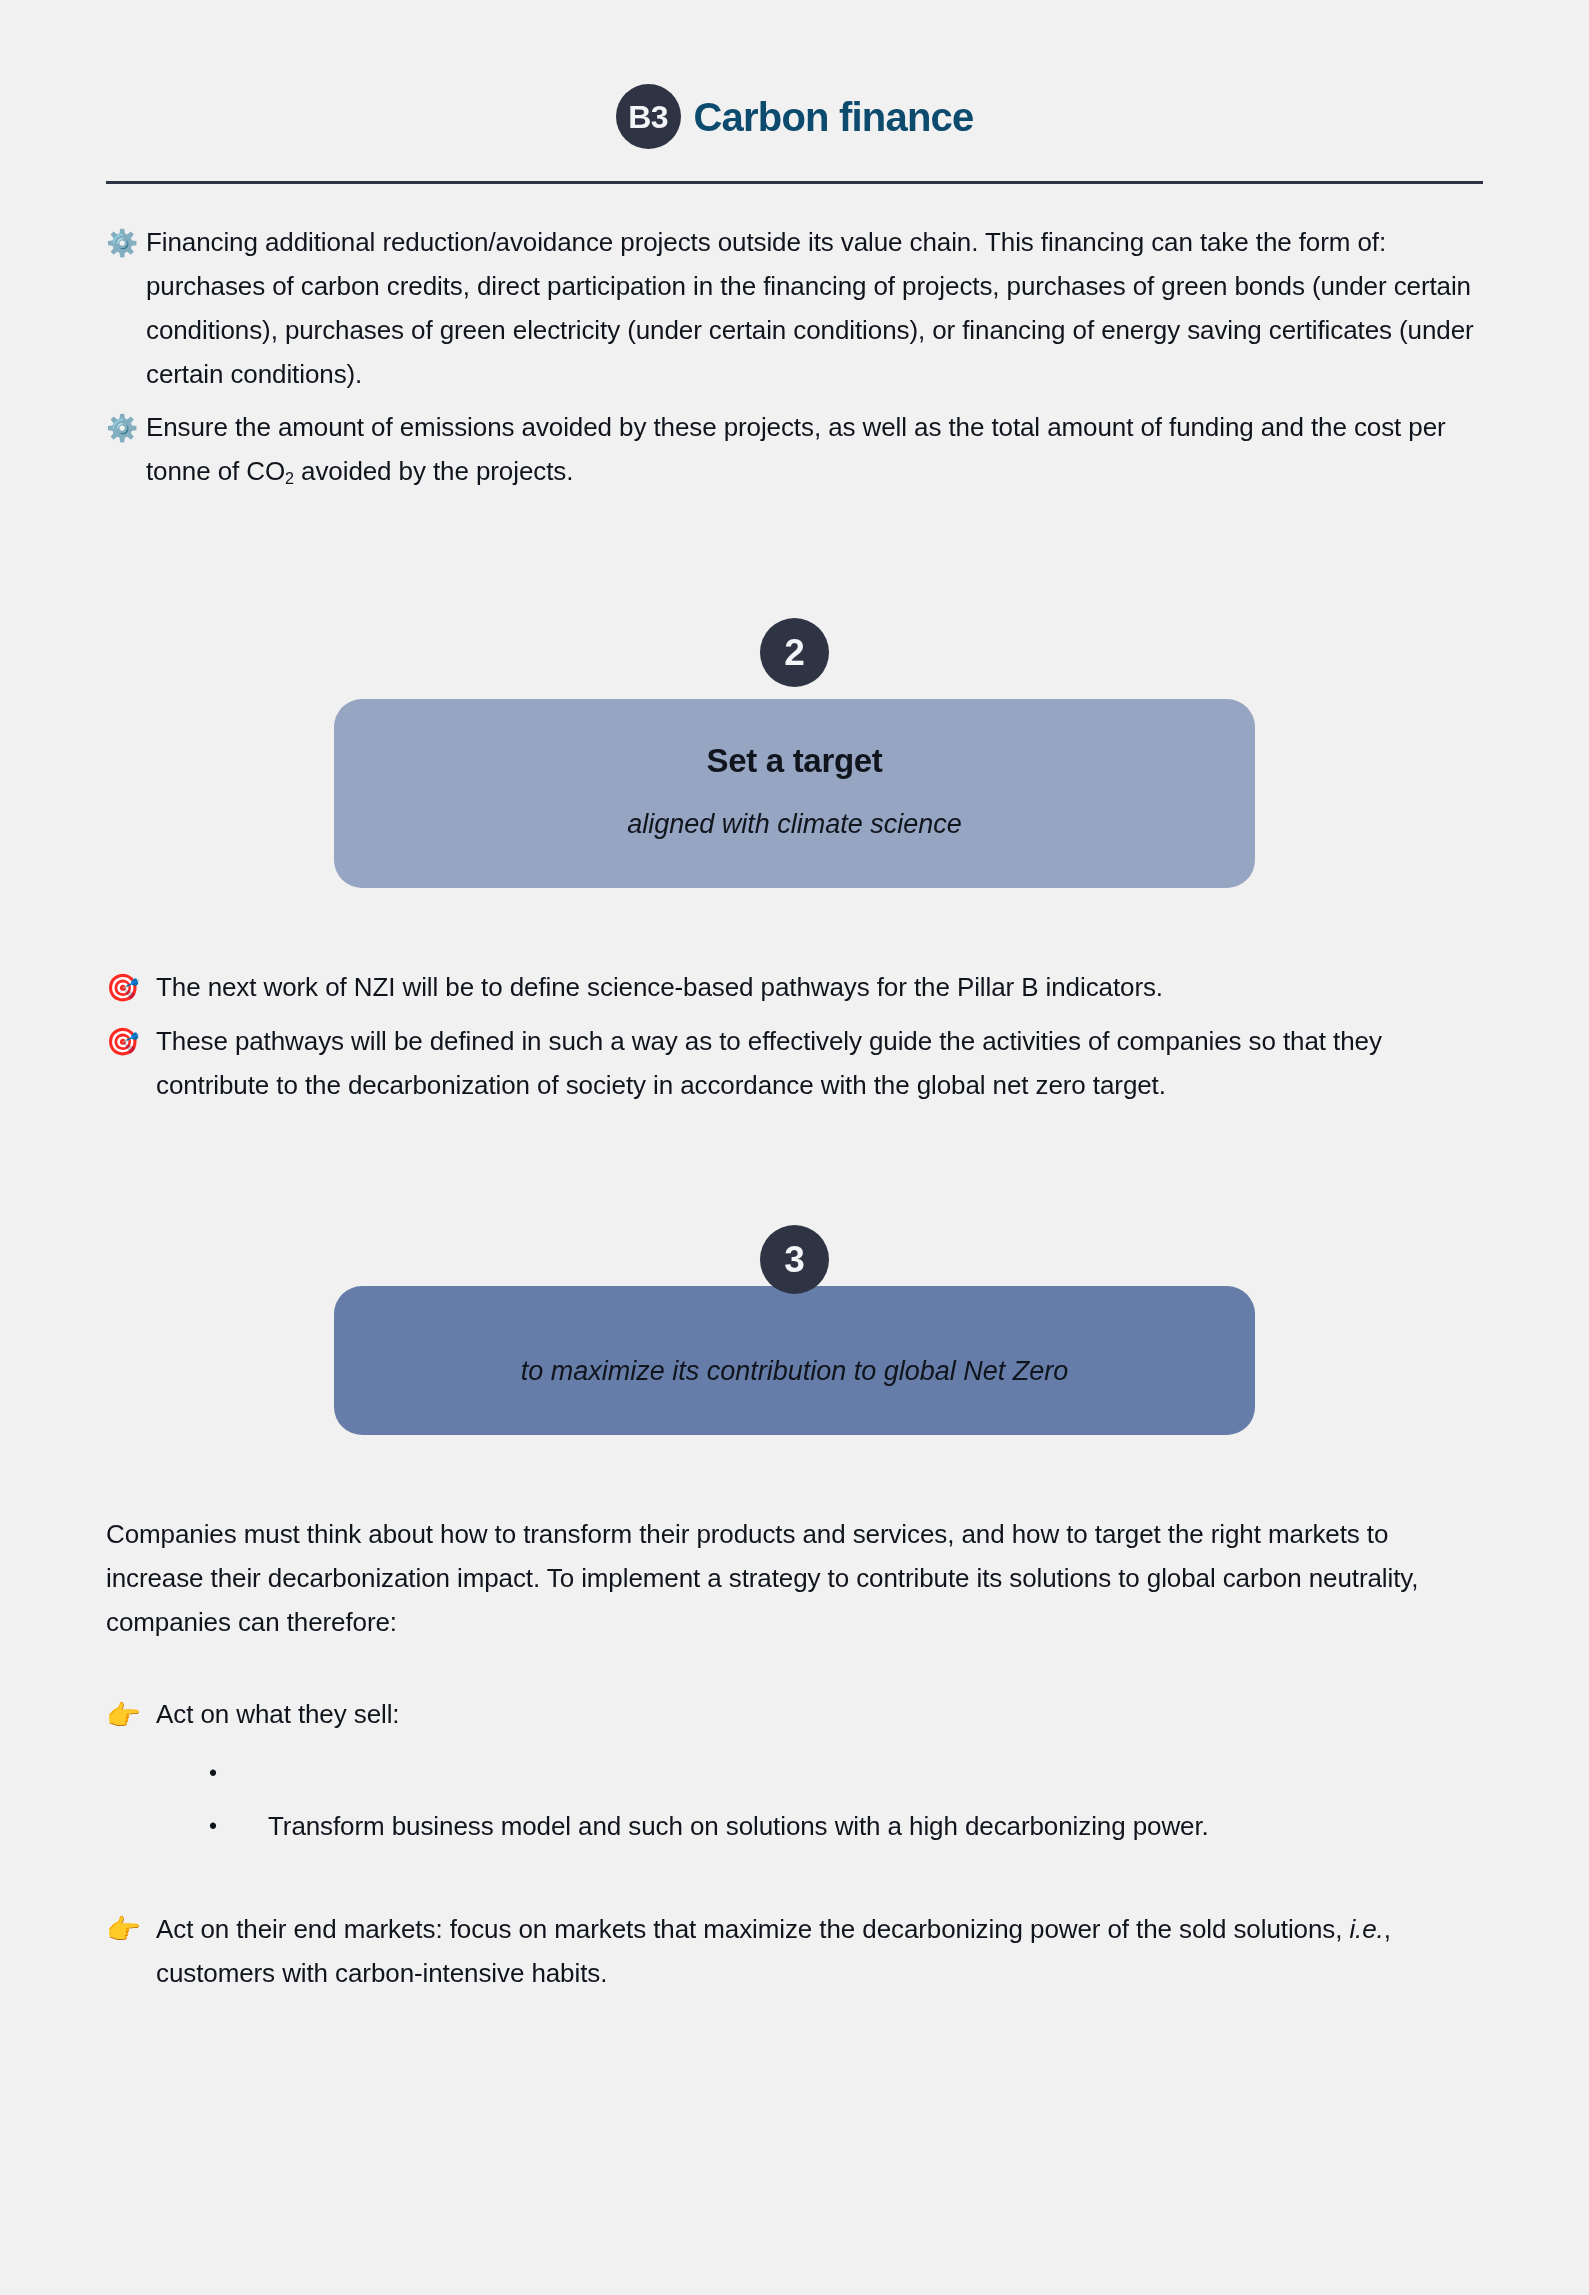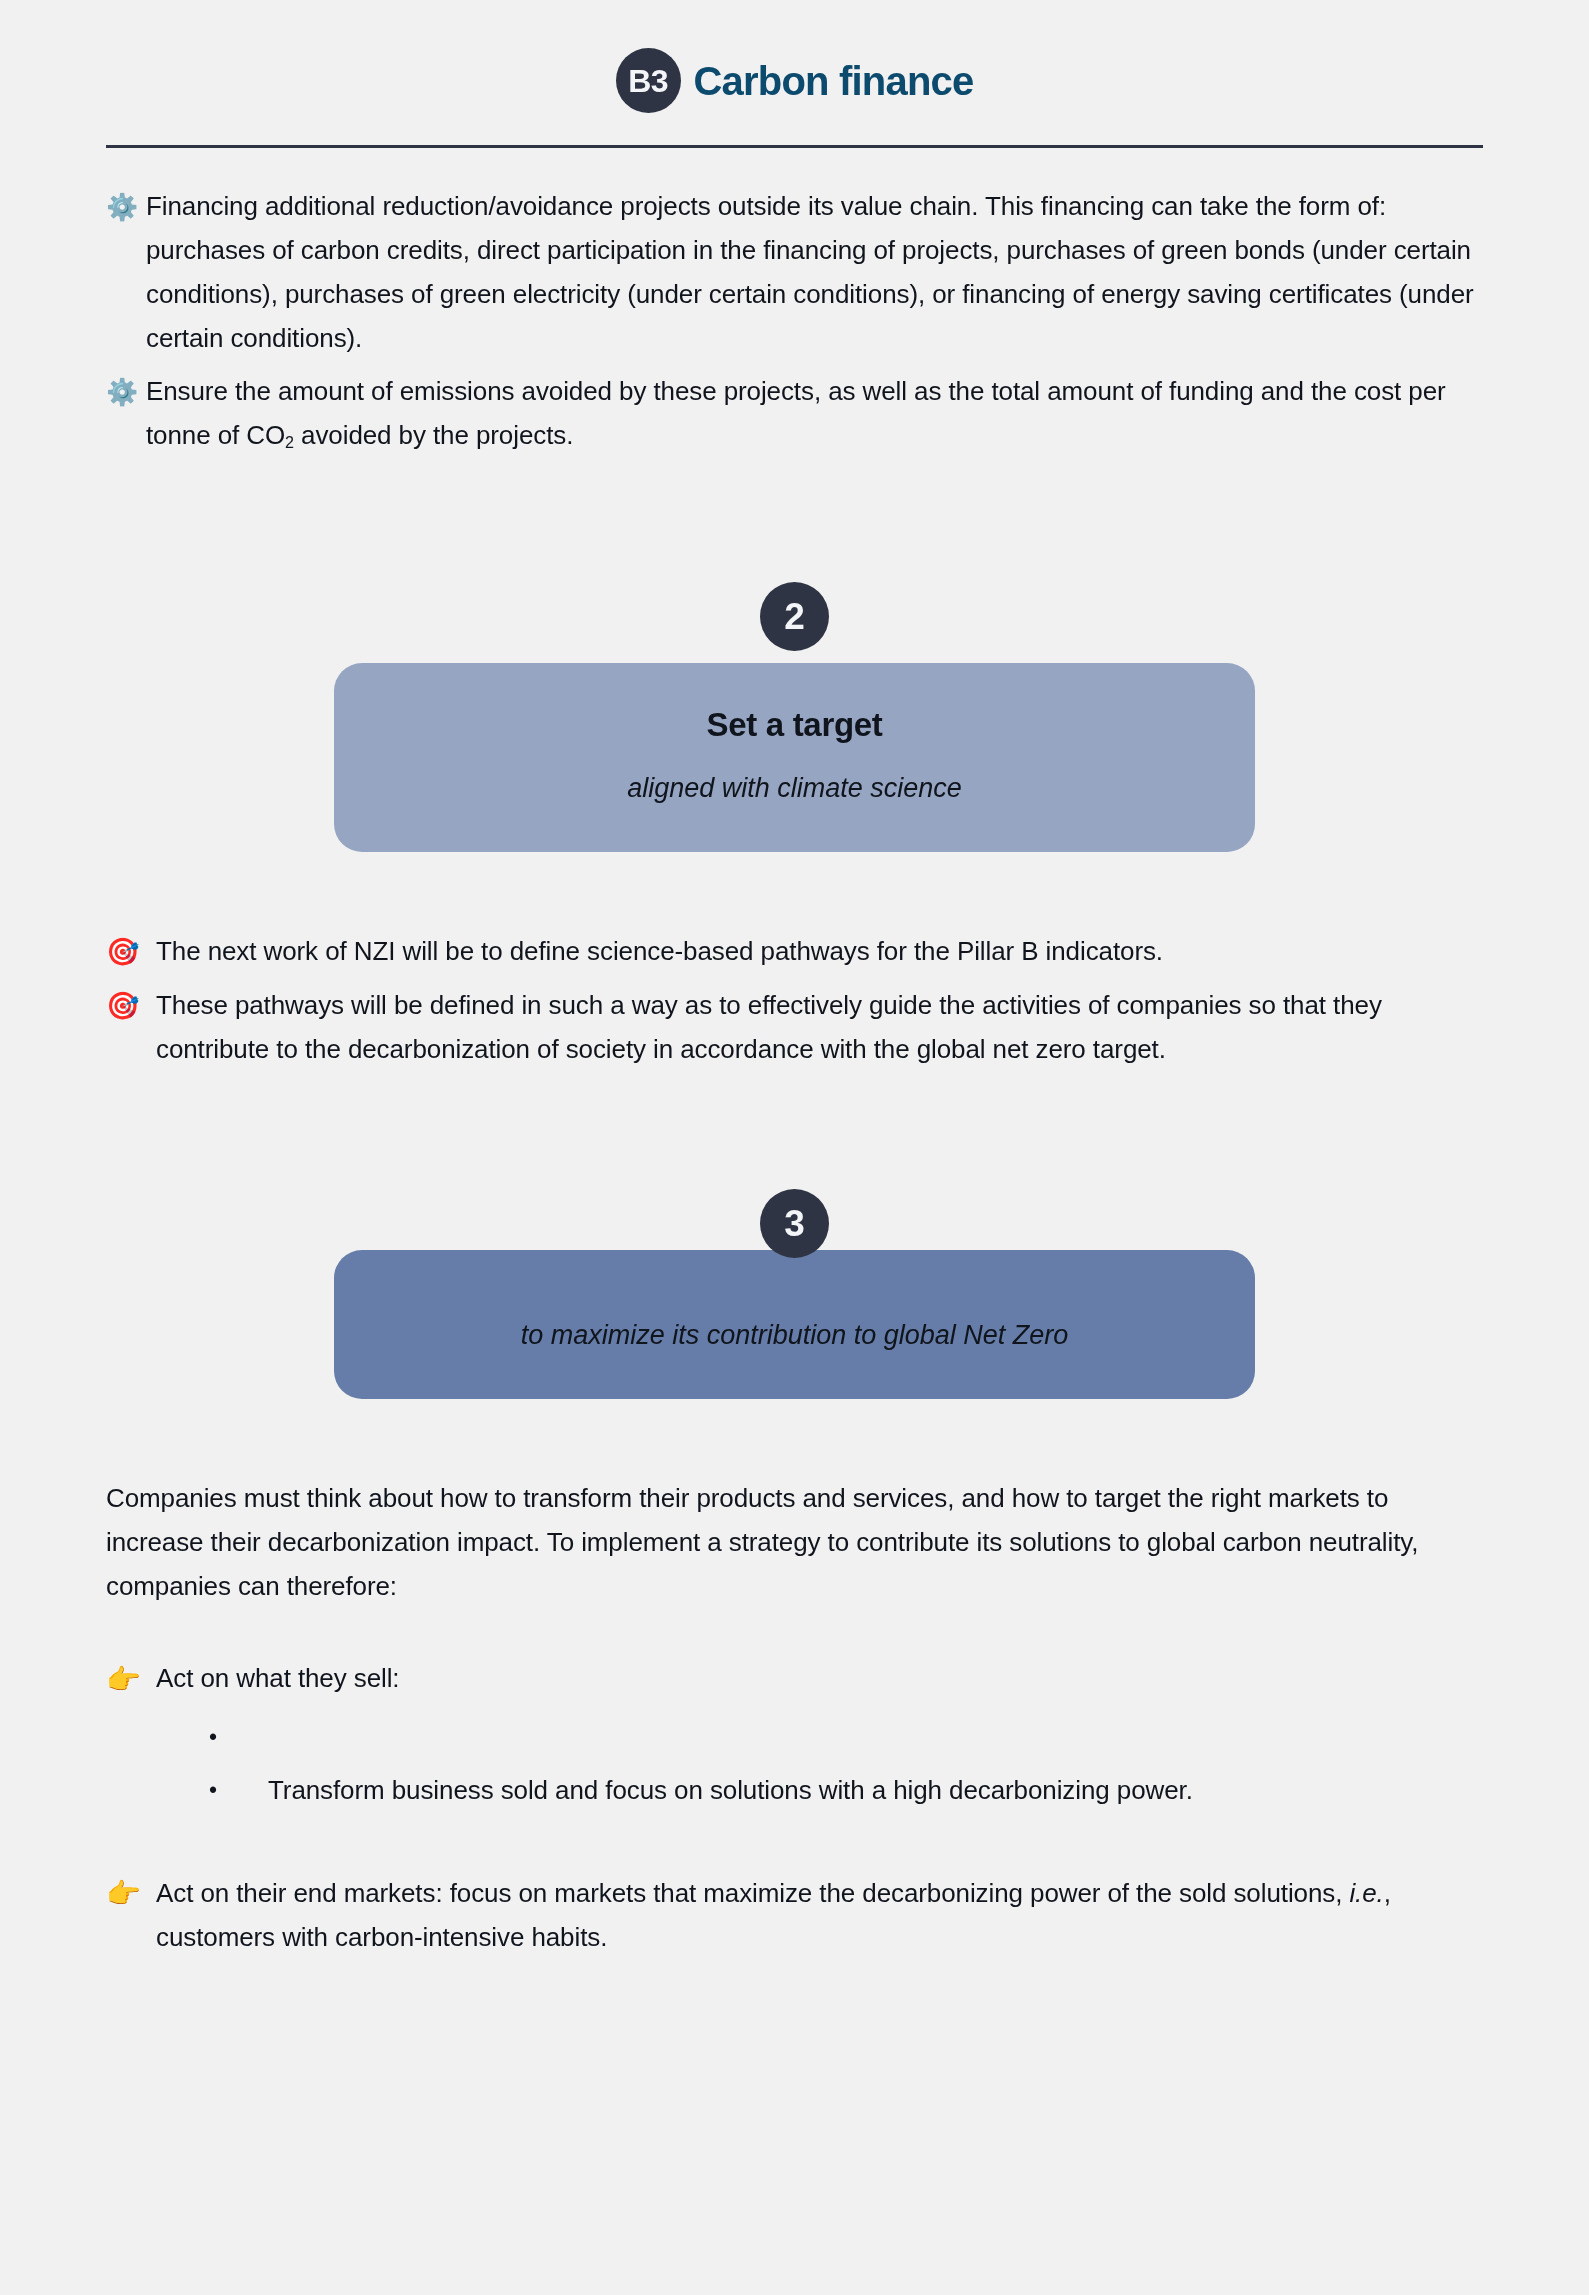--- a/index.html
+++ b/index.html
@@ -18,21 +18,21 @@
   .page {
     position: relative;
     width: 1589px;
     height: 2295px;
     box-sizing: border-box;
     background: #f1f1f1;
   }
 
   
   .header {
-    padding-top: 48px;
+    padding-top: 84px;
     display: flex;
     align-items: center;
     justify-content: center;
     gap: 13px;
   }
   .badge-b3 {
     width: 65px;
     height: 65px;
     border-radius: 50%;
     background: #2e3443;
@@ -274,21 +274,21 @@
           <b>Act on what they sell:</b>
         </div>
       </div>
 
       <ul class="sub-list">
         <li class="sub-item">
           <div class="sub-dot">•</div>
         </li>
         <li class="sub-item">
           <div class="sub-dot">•</div>
-          <div class="sub-text">Transform business sold and focus on solutions with a high decarbonizing power.</div>
+          <div class="sub-text">Transform business model and such on solutions with a high decarbonizing power.</div>
         </li>
       </ul>
     </div>
 
     <div class="gap-m"></div>
 
     <div>
       <div class="bullet-row">
         <div class="bullet-marker finger">👉</div>
         <div class="bullet-text">

